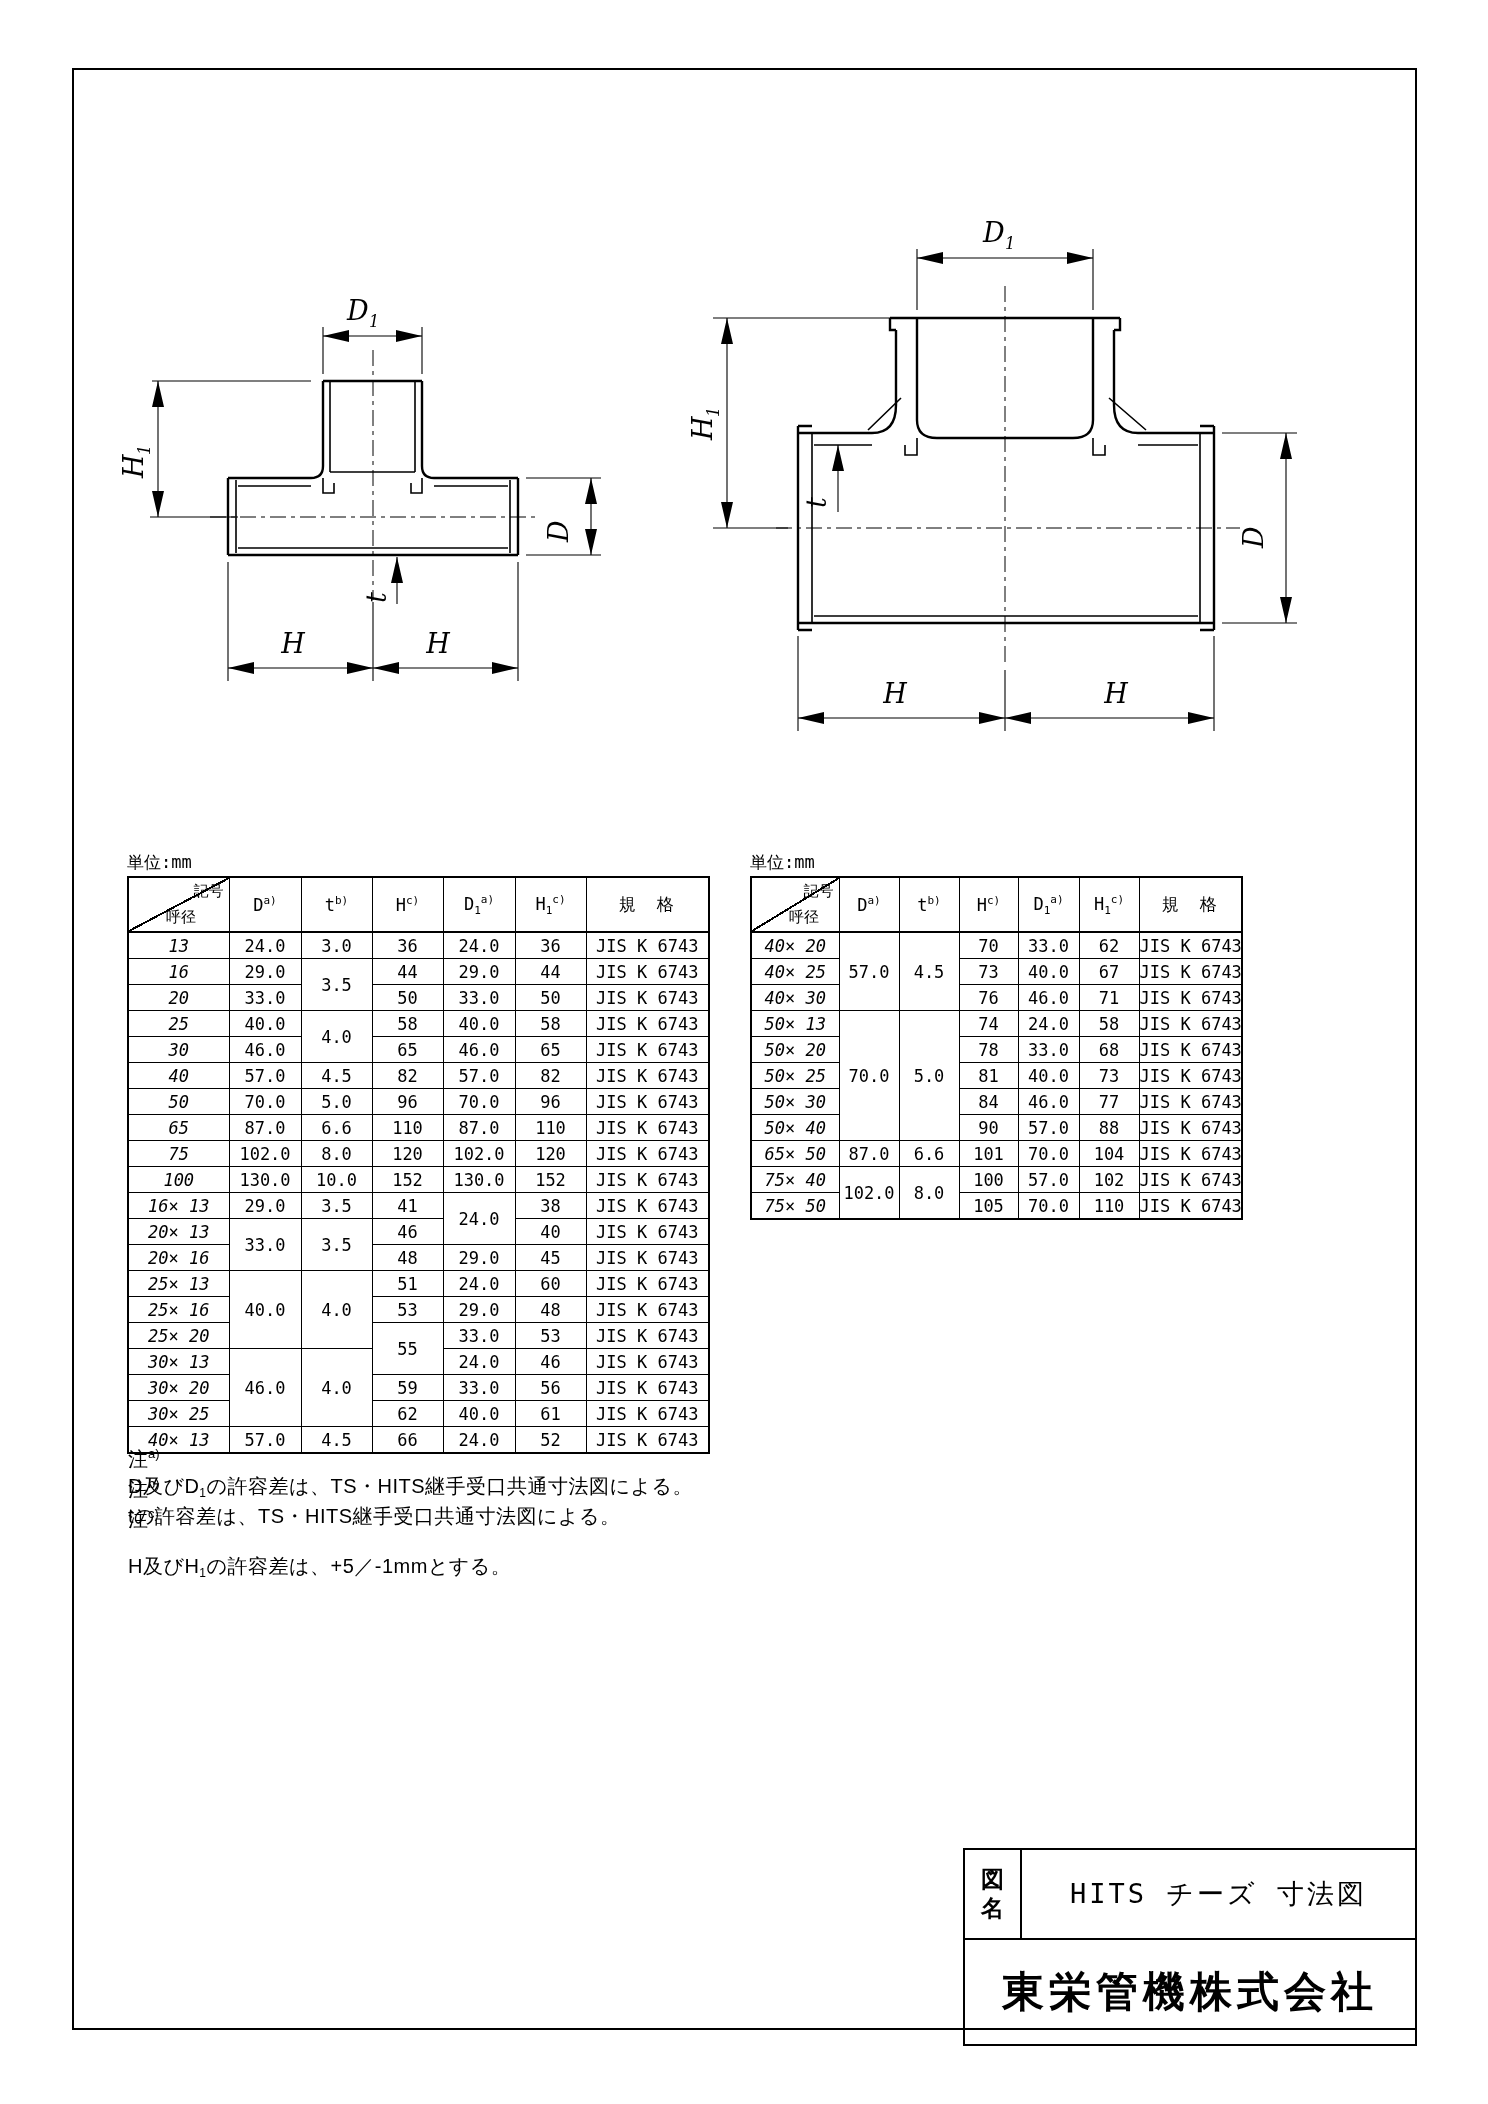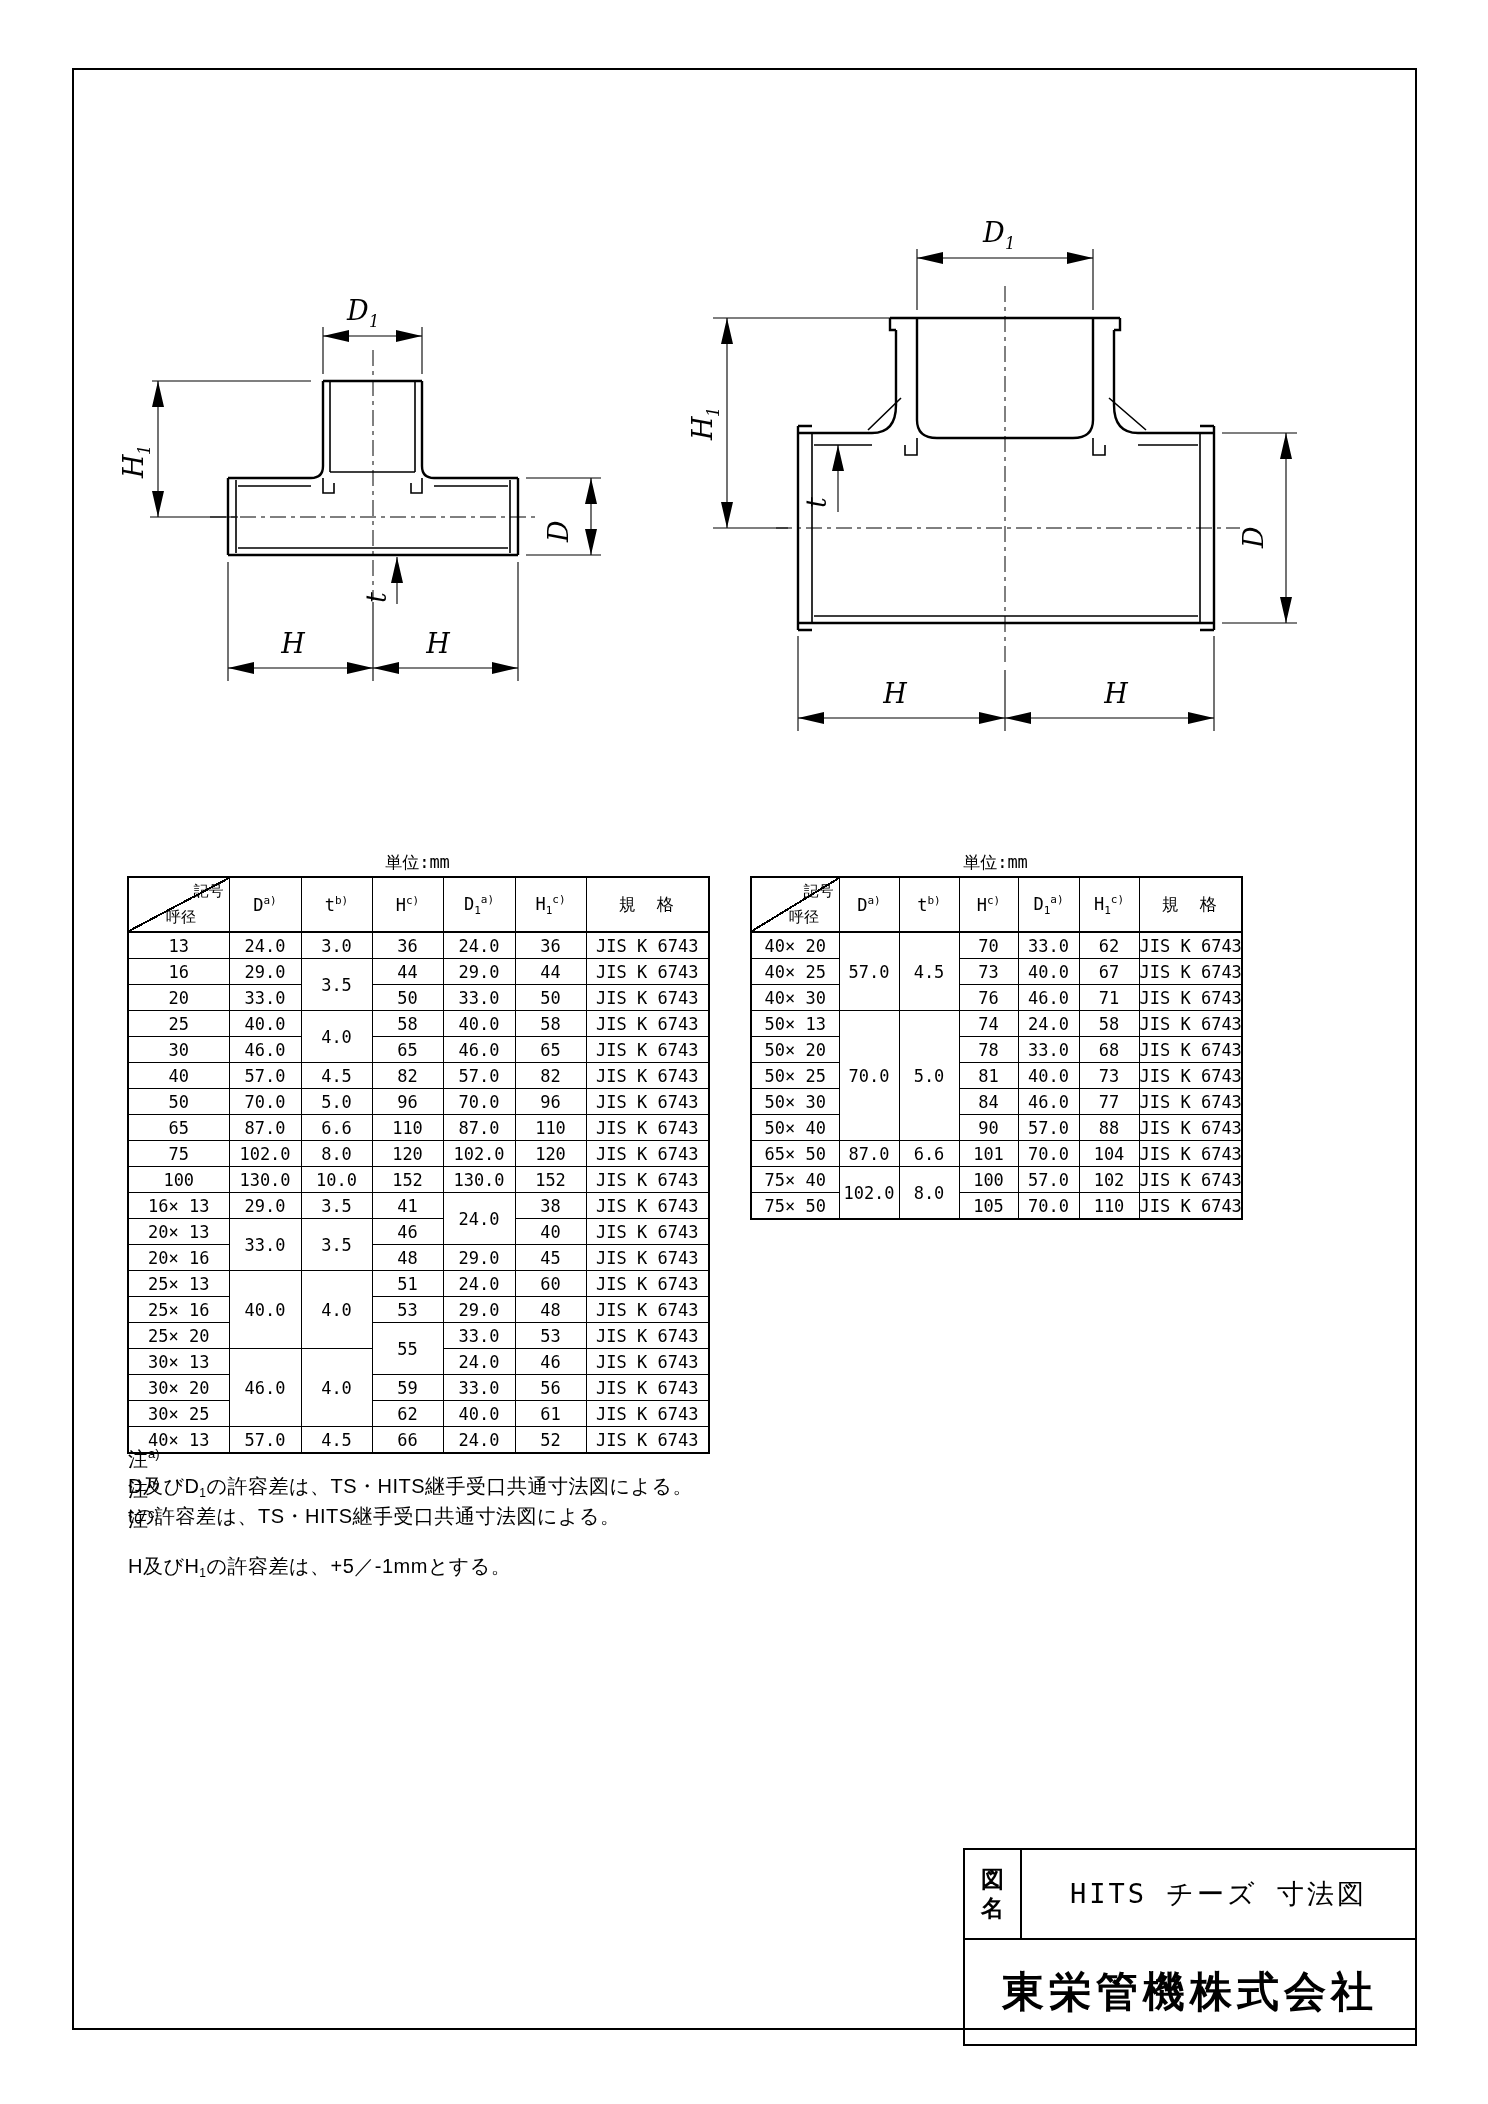--- a/index.html
+++ b/index.html
@@ -14,32 +14,32 @@
   
   .frame{
     left:72px;top:68px;width:1345px;height:1962px;
     border:2.5px solid #000;box-sizing:border-box;
   }
   
   .drawings{left:0;top:0;}
   .dim{font-family:"DejaVu Serif","Liberation Serif",serif;font-style:italic;font-size:27px;fill:#000;}
   .dimsub{font-family:"DejaVu Serif","Liberation Serif",serif;font-style:italic;font-size:16px;fill:#000;}
   
-  .unit{font-size:17px;text-align:center;font-family:"DejaVu Sans Mono",monospace;}
+  .unit{font-size:17px;text-align:left;font-family:"DejaVu Sans Mono",monospace;}
   
   table.dims{border-collapse:collapse;table-layout:fixed;border:2.5px solid #000;}
   table.dims th,table.dims td{
     border:1.5px solid #000;padding:0;margin:0;
     font-weight:normal;font-size:17px;text-align:center;vertical-align:middle;
     font-family:"DejaVu Sans Mono","Liberation Mono",monospace;
     overflow:hidden;white-space:nowrap;
   }
   table.dims th{height:53px;border-bottom:2px solid #000;}
   table.dims td{height:25px;}
-  td.c-name{text-align:right;padding-right:10px;}
+  td.c-name{text-align:right;padding-right:10px;font-style:italic;}
   td.c-spec{font-size:15.5px;}
   .sup{font-size:11px;vertical-align:super;letter-spacing:0;}
   .sb{font-size:11px;vertical-align:-4px;}
   th.diag{
     position:relative;
     background-image:linear-gradient(to bottom right,transparent calc(50% - 1px),#000 calc(50% - 1px),#000 calc(50% + 1px),transparent calc(50% + 1px));
     font-family:"Liberation Sans","DejaVu Sans",sans-serif;
   }
   th .sym{position:absolute;top:4px;right:5px;font-size:15px;}
   th .dia{position:absolute;bottom:4px;left:5px;font-size:15px;padding-left:32px;}

